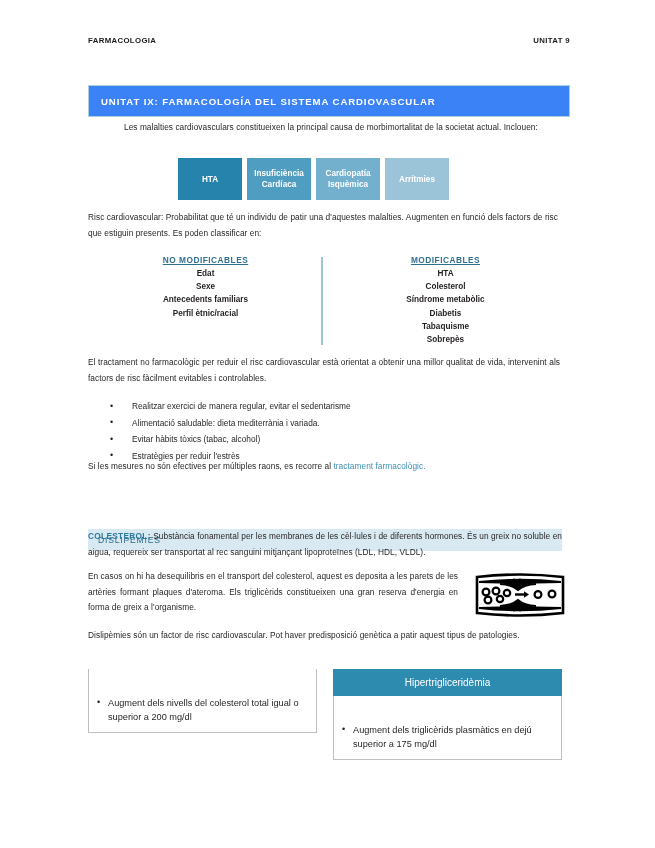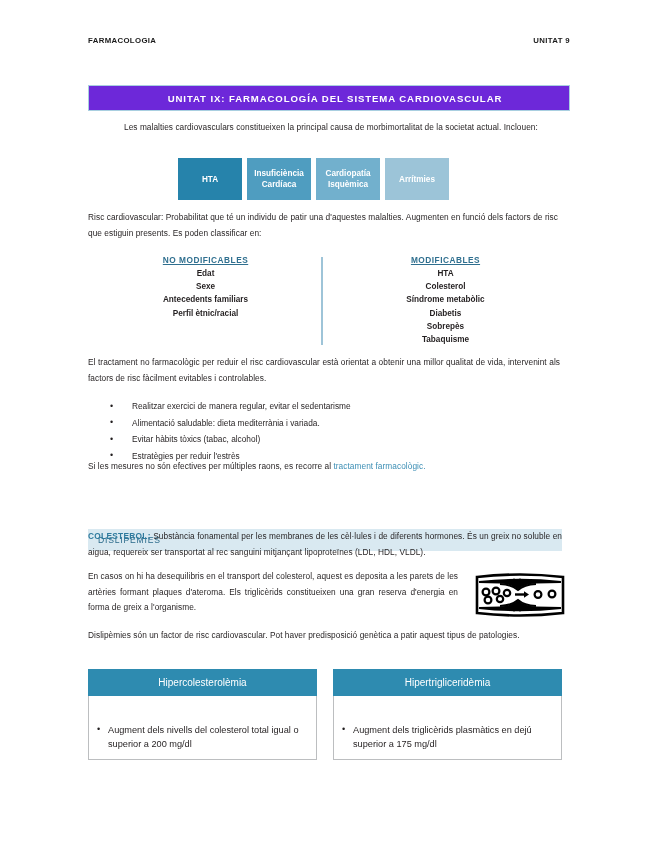--- a/index.html
+++ b/index.html
@@ -38,27 +38,26 @@
     letter-spacing: 0.35px;
     color: #1a1a1a;
   }
 
   
   .title-bar {
     position: absolute;
     left: 88px;
     top: 85px;
     width: 482px;
-    height: 26px;
+    height: 32px;
     box-sizing: border-box;
-    background: #6d28d9;
+    background: #3b82f6;
     border: 1.5px solid #a9cfe0;
     display: flex;
     align-items: center;
-    justify-content: center;
   }
   .title-bar .title-text {
     color: #ffffff;
     font-size: 9.6px;
     font-weight: bold;
     letter-spacing: 0.9px;
     padding-left: 12px;
   }
 
   
@@ -280,22 +279,22 @@
       <div class="col-item">Antecedents familiars</div>
       <div class="col-item">Perfil ètnic/racial</div>
     </div>
 
     <div class="col col-right">
       <div class="col-head">MODIFICABLES</div>
       <div class="col-item">HTA</div>
       <div class="col-item">Colesterol</div>
       <div class="col-item">Síndrome metabòlic</div>
       <div class="col-item">Diabetis</div>
+      <div class="col-item">Tabaquisme</div>
       <div class="col-item">Sobrepès</div>
-      <div class="col-item">Tabaquisme</div>
     </div>
   </div>
 
   <div class="para p-tract">El tractament no farmacològic per reduir el risc cardiovascular està orientat a obtenir una millor qualitat de vida, intervenint als factors de risc fàcilment evitables i controlables.</div>
 
   <ul class="bullets">
     <li>Realitzar exercici de manera regular, evitar el sedentarisme</li>
     <li>Alimentació saludable: dieta mediterrània i variada.</li>
     <li>Evitar hàbits tòxics (tabac, alcohol)</li>
     <li>Estratègies per reduir l'estrès</li>
@@ -354,21 +353,20 @@
 
       <circle cx="64" cy="23.5" r="3.4" fill="none" stroke="#000000" stroke-width="2.2"></circle>
       <circle cx="78" cy="23" r="3.4" fill="none" stroke="#000000" stroke-width="2.2"></circle>
     </svg>
   </div>
 
   <div class="para p-dislip">Dislipèmies són un factor de risc cardiovascular. Pot haver predisposició genètica a patir aquest tipus de patologies.</div>
 
   <div class="cards">
     <div class="card">
-      <div class="card-head">Hipercolesterolèmia</div>
       <div class="card-body">
         <div class="bullet-row">Augment dels nivells del colesterol total igual o superior a 200 mg/dl</div>
       </div>
     </div>
     <div class="card">
       <div class="card-head">Hipertrigliceridèmia</div>
       <div class="card-body">
         <div class="bullet-row">Augment dels triglicèrids plasmàtics en dejú superior a 175 mg/dl</div>
       </div>
     </div>

